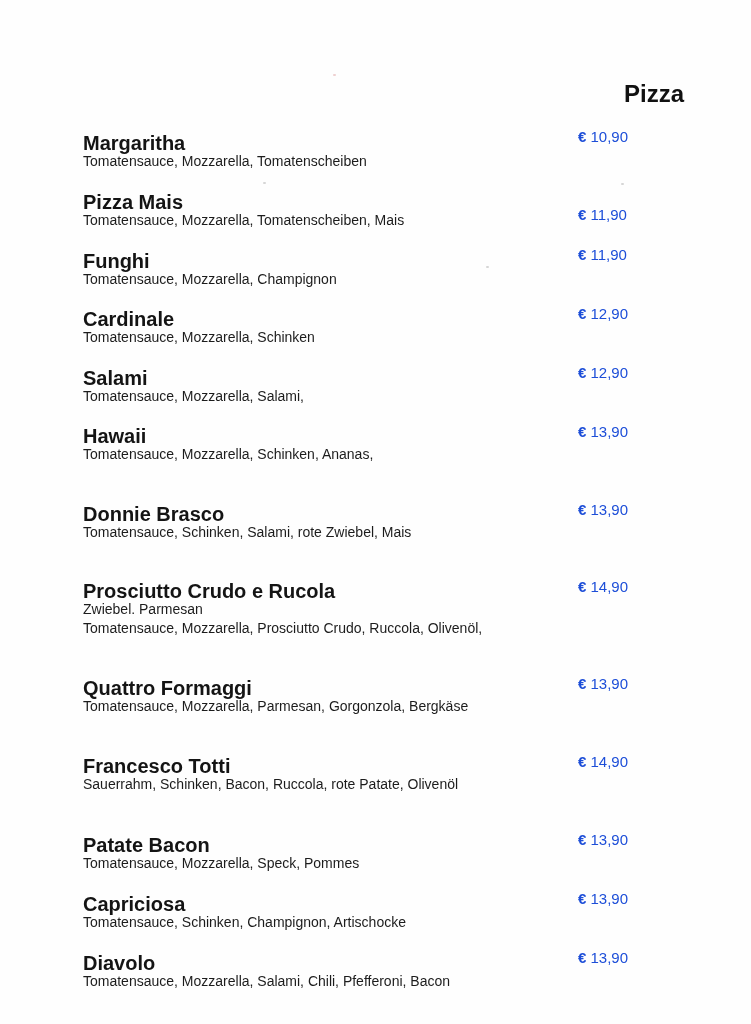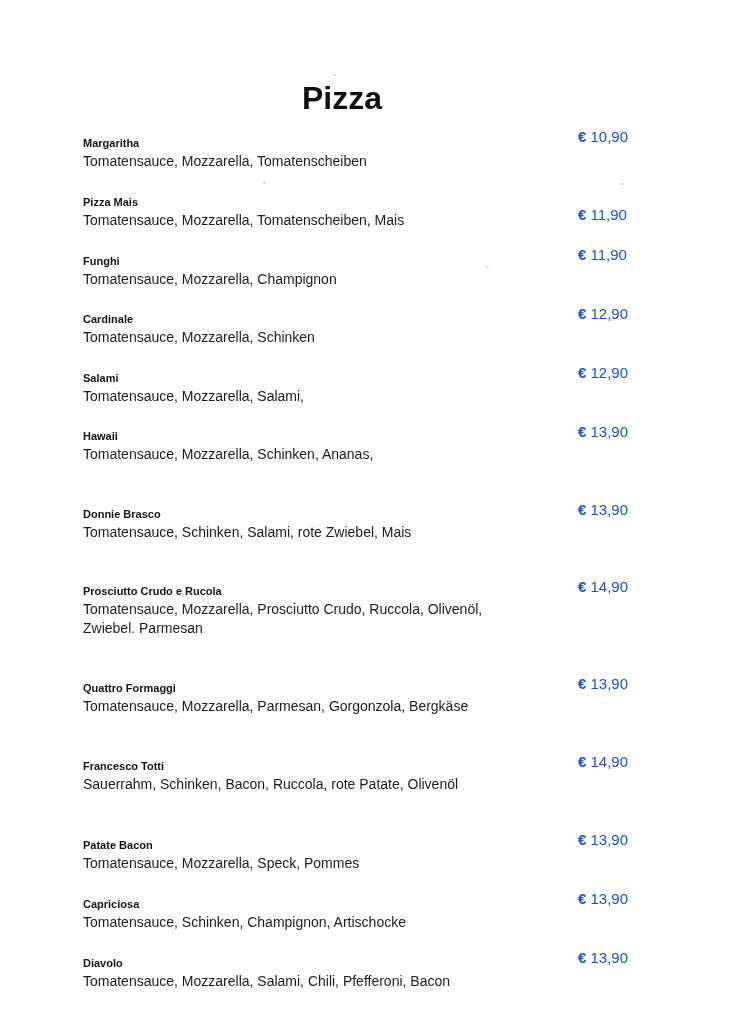--- a/index.html
+++ b/index.html
@@ -2,25 +2,25 @@
 <html><head>
   <meta charset="utf-8">
   <style>
     html, body { margin: 0; padding: 0; }
     body {
       width: 751px; height: 1024px; background: #ffffff; position: relative; overflow: hidden;
       font-family: "Liberation Sans", sans-serif; color: #1a1a1a;
     }
     .page { position: absolute; left: 0; top: 0; width: 751px; height: 1024px; background: #fefefe; }
     .title {
-      position: absolute; top: 80px; left: 0; width: 684px; text-align: center;
-      font-size: 32px; font-weight: bold; color: #111;
+      position: absolute; top: 80px; left: 0; width: 684px; text-align: right;
+      font-size: 24px; font-weight: bold; color: #111;
     }
     .item { position: absolute; left: 83px; width: 600px; }
-    .name { font-size: 11px; font-weight: bold; line-height: 18px; color: #141414; white-space: nowrap; }
+    .name { font-size: 20px; font-weight: bold; line-height: 18px; color: #141414; white-space: nowrap; }
     .desc { font-size: 14px; line-height: 19px; color: #1c1c1c; white-space: nowrap; margin-top: 0px; }
     .price {
       position: absolute; left: 495px; font-size: 15px; color: #1d4ed8; white-space: nowrap;
     }
     .price .eur { font-weight: bold; }
     .speck { position: absolute; width: 3px; height: 2px; background: #bbb; border-radius: 1px; opacity: .6; }
   </style>
 </head>
 <body>
 
@@ -64,22 +64,22 @@
   </div>
 
   <div class="item" style="top:505px">
     <div class="name">Donnie Brasco</div>
     <div class="desc">Tomatensauce, Schinken, Salami, rote Zwiebel, Mais</div>
     <div class="price" style="top:-4px"><span class="eur">€</span> <span>13,90</span></div>
   </div>
 
   <div class="item" style="top:582px">
     <div class="name">Prosciutto Crudo e Rucola</div>
+    <div class="desc">Zwiebel. Parmesan</div>
     <div class="desc">Tomatensauce, Mozzarella, Prosciutto Crudo, Ruccola, Olivenöl,</div>
-    <div class="desc">Zwiebel. Parmesan</div>
     <div class="price" style="top:-4px"><span class="eur">€</span> <span>14,90</span></div>
   </div>
 
   <div class="item" style="top:679px">
     <div class="name">Quattro Formaggi</div>
     <div class="desc">Tomatensauce, Mozzarella, Parmesan, Gorgonzola, Bergkäse</div>
     <div class="price" style="top:-4px"><span class="eur">€</span> <span>13,90</span></div>
   </div>
 
   <div class="item" style="top:757px">

